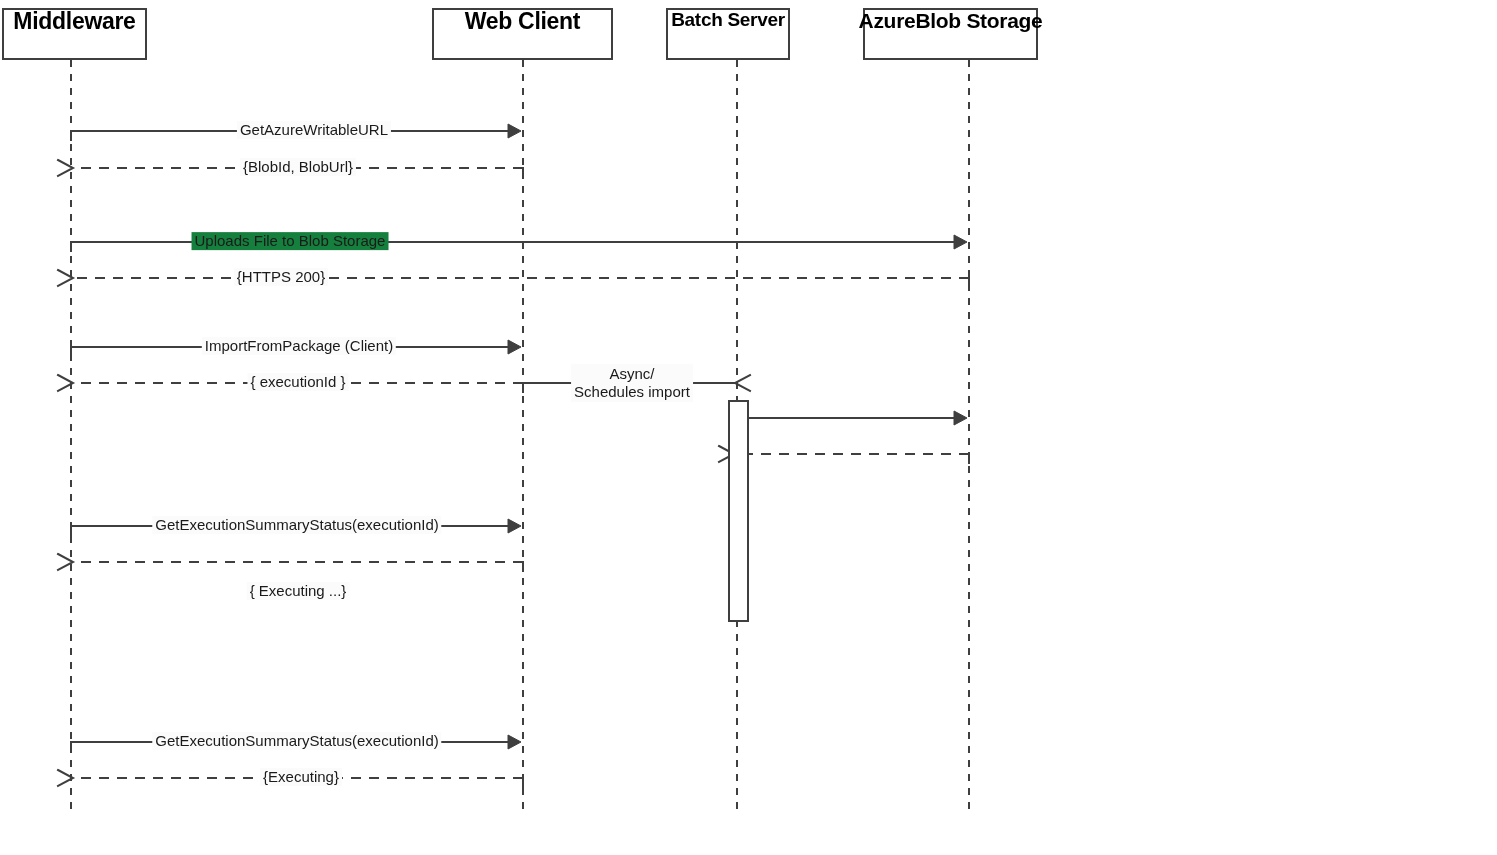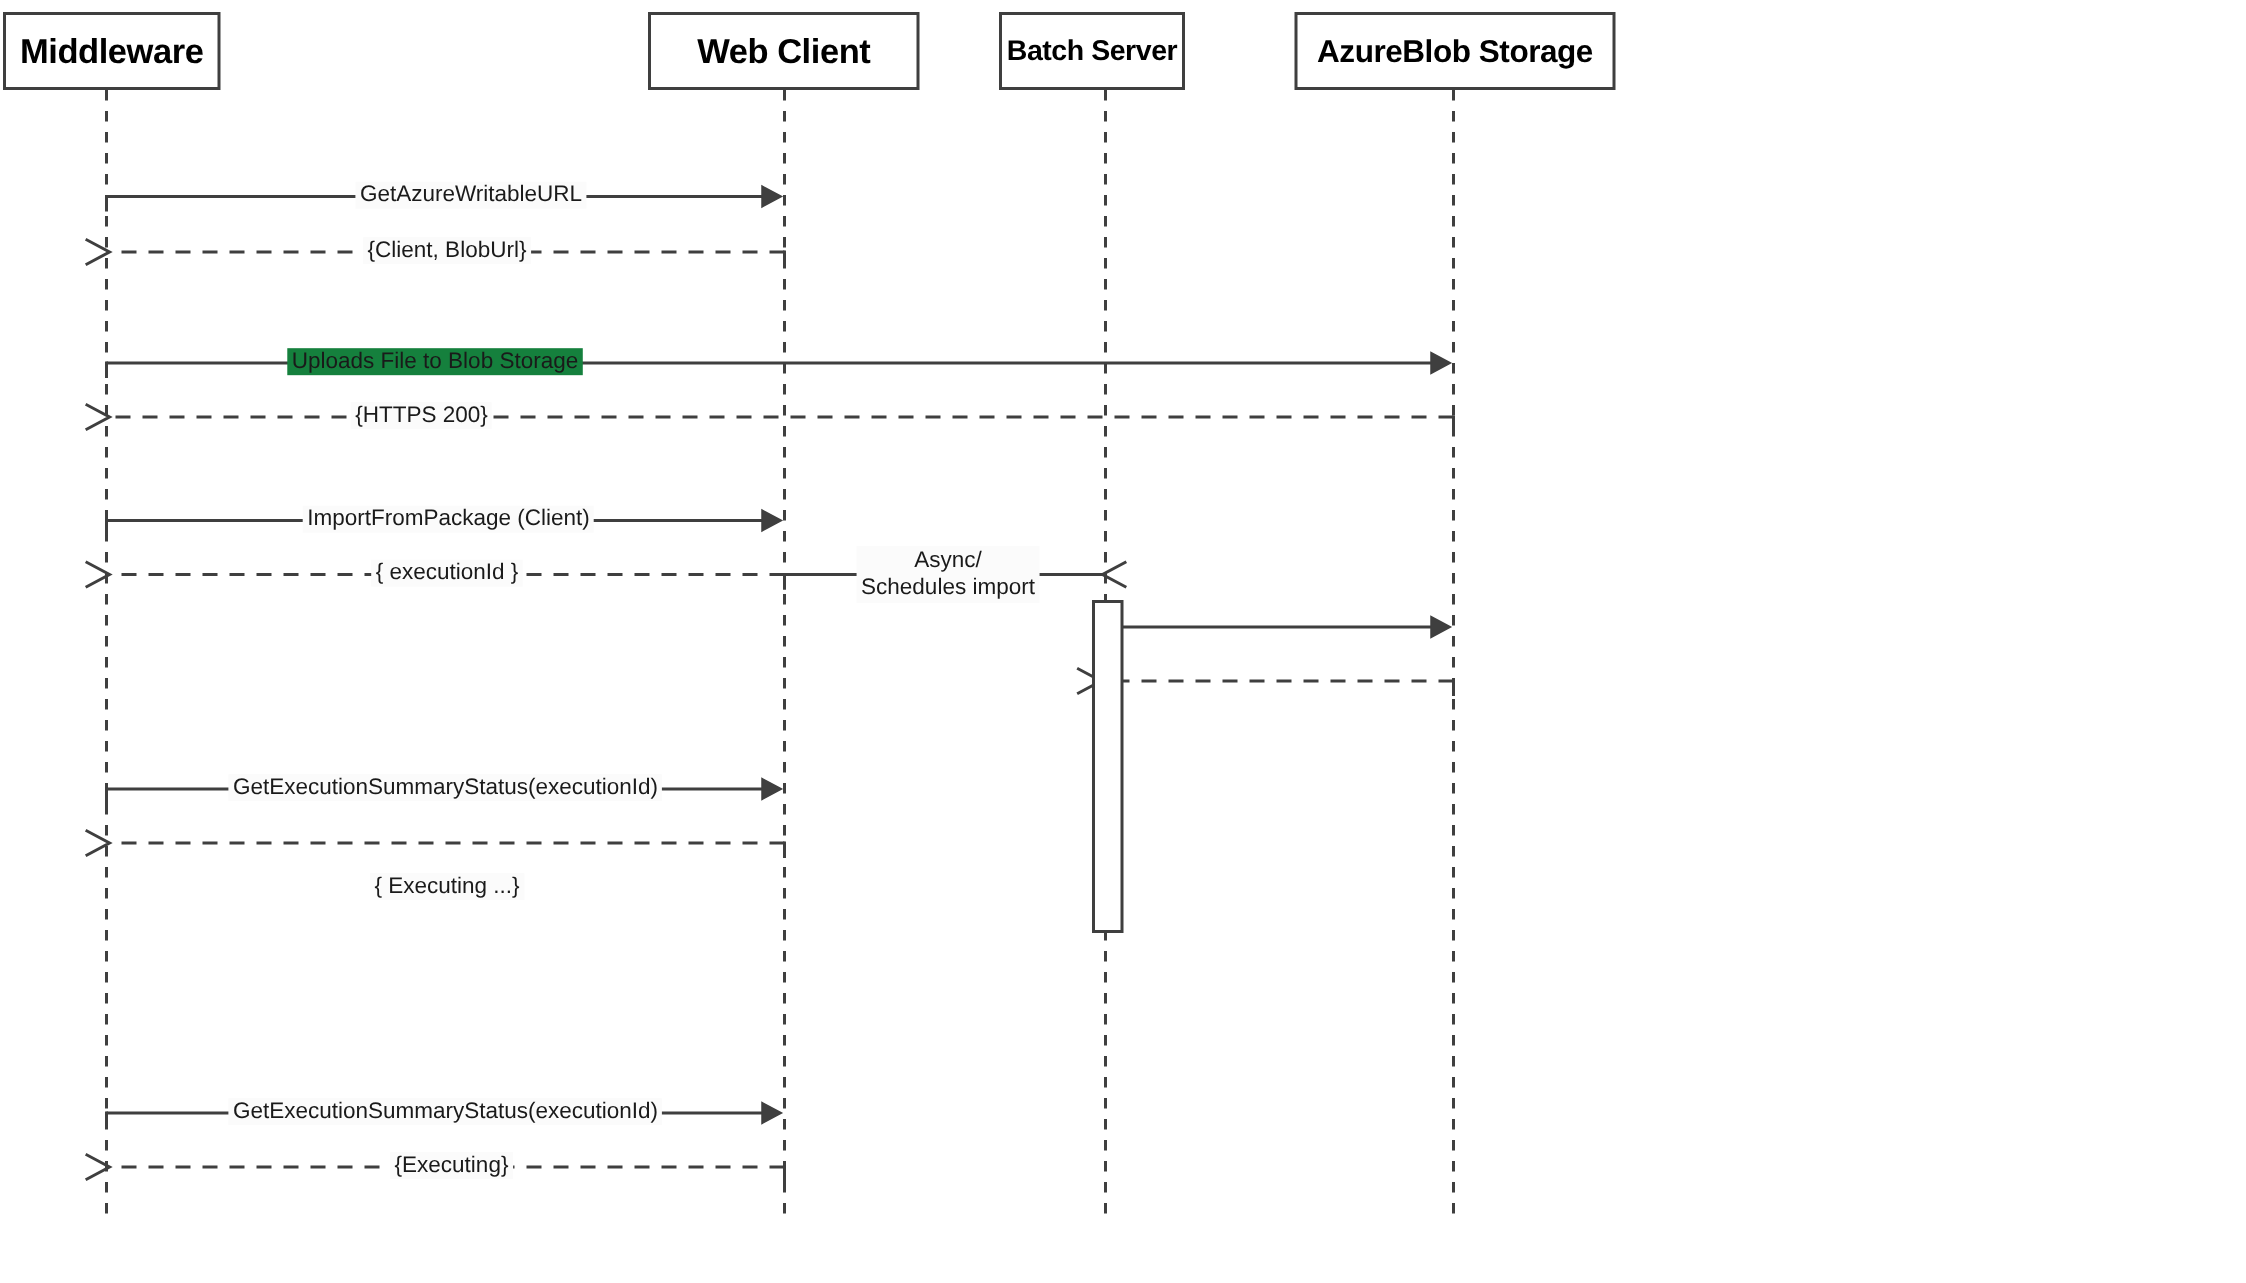--- a/index.html
+++ b/index.html
@@ -26,21 +26,20 @@
     height: 855px;
     display: block;
   }
   
   .participant-box {
     position: absolute;
     box-sizing: border-box;
     background: #ffffff;
     border: 2px solid #3f3f3f;
     display: flex;
-    align-items: center;
     justify-content: center;
     font-weight: bold;
     color: #000000;
     letter-spacing: -0.3px;
     white-space: nowrap;
   }
   .participant-label {
     display: block;
     line-height: 1;
   }
@@ -150,27 +149,27 @@
   <div id="participants-layer">
       <div class="participant-box" style="left: 2px; top: 8px; width: 145px; height: 52px; border-color: rgb(63, 63, 63);">
         <span class="participant-label" style="font-size: 23px;">Middleware</span>
       </div>
       <div class="participant-box" style="left: 432px; top: 8px; width: 181px; height: 52px; border-color: rgb(63, 63, 63);">
         <span class="participant-label" style="font-size: 23px;">Web Client</span>
       </div>
       <div class="participant-box" style="left: 666px; top: 8px; width: 124px; height: 52px; border-color: rgb(63, 63, 63);">
         <span class="participant-label" style="font-size: 19px;">Batch Server</span>
       </div>
-      <div class="participant-box" style="left: 863px; top: 8px; width: 214px; height: 52px; border-color: rgb(63, 63, 63);">
+      <div class="participant-box" style="left: 863px; top: 8px; width: 175px; height: 52px; border-color: rgb(63, 63, 63);">
         <span class="participant-label" style="font-size: 21px;">AzureBlob Storage</span>
       </div>
     </div>
   <div id="labels-layer">
       <div class="msg-label" style="left: 314px; top: 130px; background: rgb(251, 251, 251);">GetAzureWritableURL</div>
-      <div class="msg-label" style="left: 298px; top: 167px; background: rgb(251, 251, 251);">{Client, BlobUrl}</div>
+      <div class="msg-label" style="left: 298px; top: 167px; background: rgb(251, 251, 251);">{BlobId, BlobUrl}</div>
       <div class="msg-label" style="left: 290px; top: 241px; background: #15803d;">Uploads File to Blob Storage</div>
       <div class="msg-label" style="left: 281px; top: 277px; background: rgb(251, 251, 251);">{HTTPS 200}</div>
       <div class="msg-label" style="left: 299px; top: 346px; background: rgb(251, 251, 251);">ImportFromPackage (Client)</div>
       <div class="msg-label" style="left: 298px; top: 382px; background: rgb(251, 251, 251);">{ executionId }</div>
       <div class="msg-label two-line" style="left: 632px; top: 383px; background: rgb(251, 251, 251);">Async/<span class="l2">Schedules import</span></div>
       <div class="msg-label" style="left: 297px; top: 525px; background: rgb(251, 251, 251);">GetExecutionSummaryStatus(executionId)</div>
       <div class="msg-label" style="left: 298px; top: 591px; background: rgb(251, 251, 251);">{ Executing ...}</div>
       <div class="msg-label" style="left: 297px; top: 741px; background: rgb(251, 251, 251);">GetExecutionSummaryStatus(executionId)</div>
       <div class="msg-label" style="left: 301px; top: 777px; background: rgb(251, 251, 251);">{Executing}</div>
     </div>

